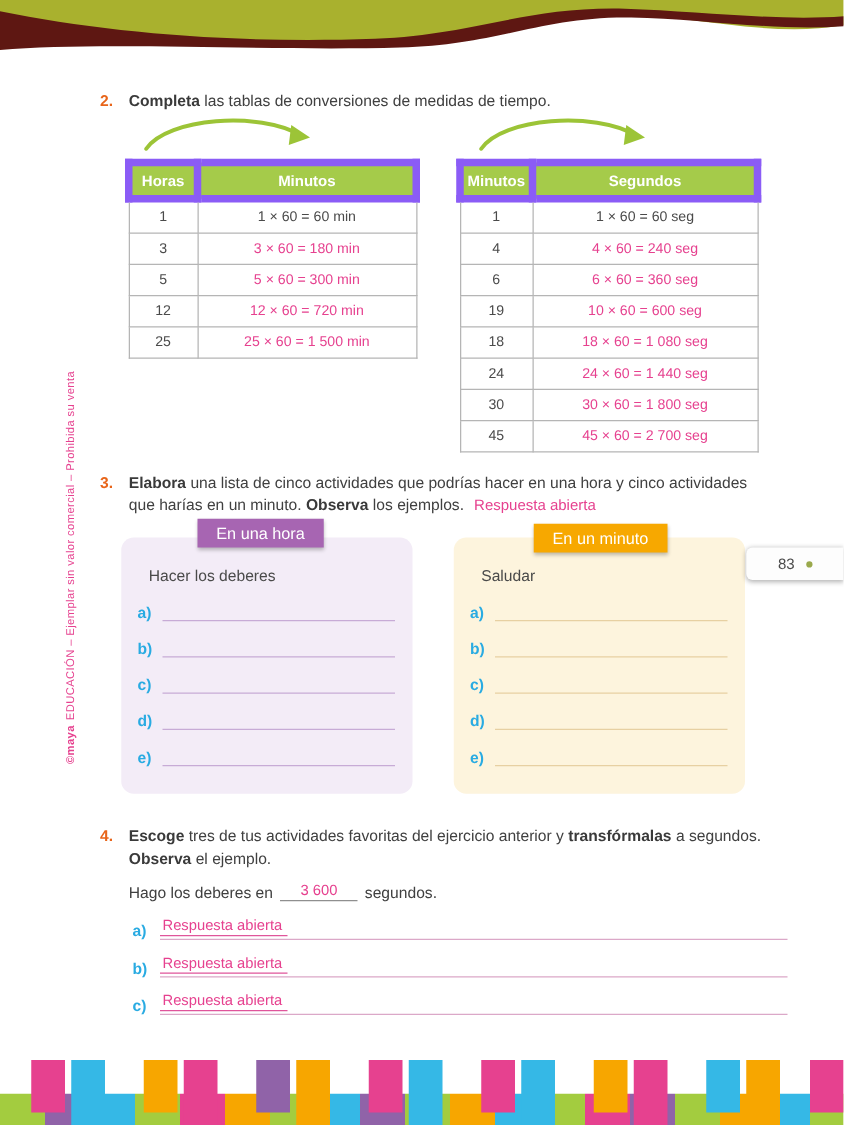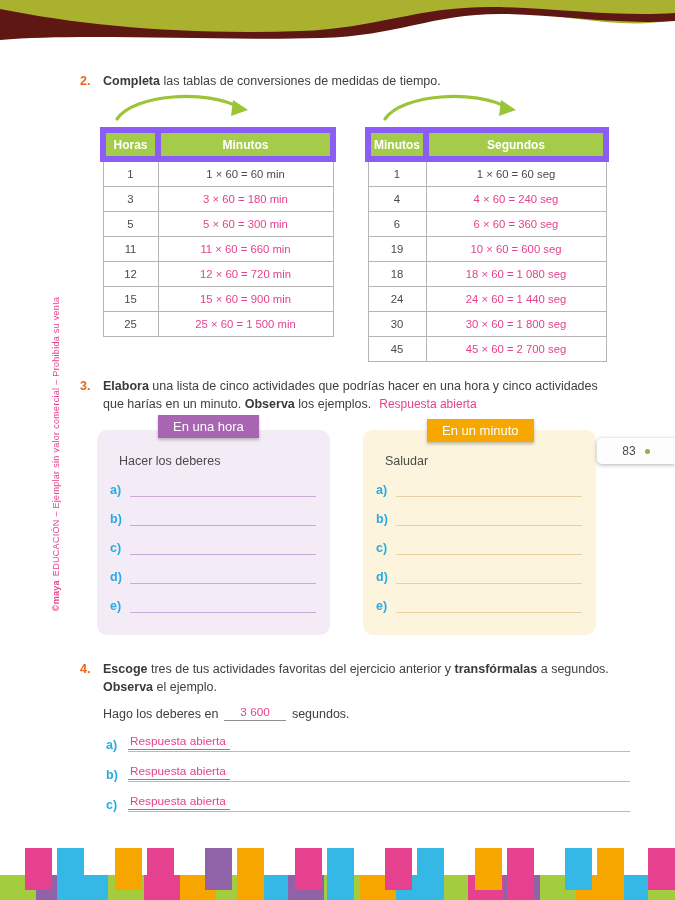--- a/index.html
+++ b/index.html
@@ -107,30 +107,22 @@
         </tr>
       <tr class="answer">
           <td class="val">3</td>
           <td class="ans">3 × 60 = 180 min</td>
         </tr>
       <tr class="answer">
           <td class="val">5</td>
           <td class="ans">5 × 60 = 300 min</td>
         </tr>
       <tr class="answer">
-          <td class="val">11</td>
-          <td class="ans">11 × 60 = 660 min</td>
-        </tr>
-      <tr class="answer">
           <td class="val">12</td>
           <td class="ans">12 × 60 = 720 min</td>
-        </tr>
-      <tr class="answer">
-          <td class="val">15</td>
-          <td class="ans">15 × 60 = 900 min</td>
         </tr>
       <tr class="answer">
           <td class="val">25</td>
           <td class="ans">25 × 60 = 1 500 min</td>
         </tr>
     </tbody>
   </table>
 
   <table class="conv-table" style="left:365px; top:127px;">
     <colgroup>

